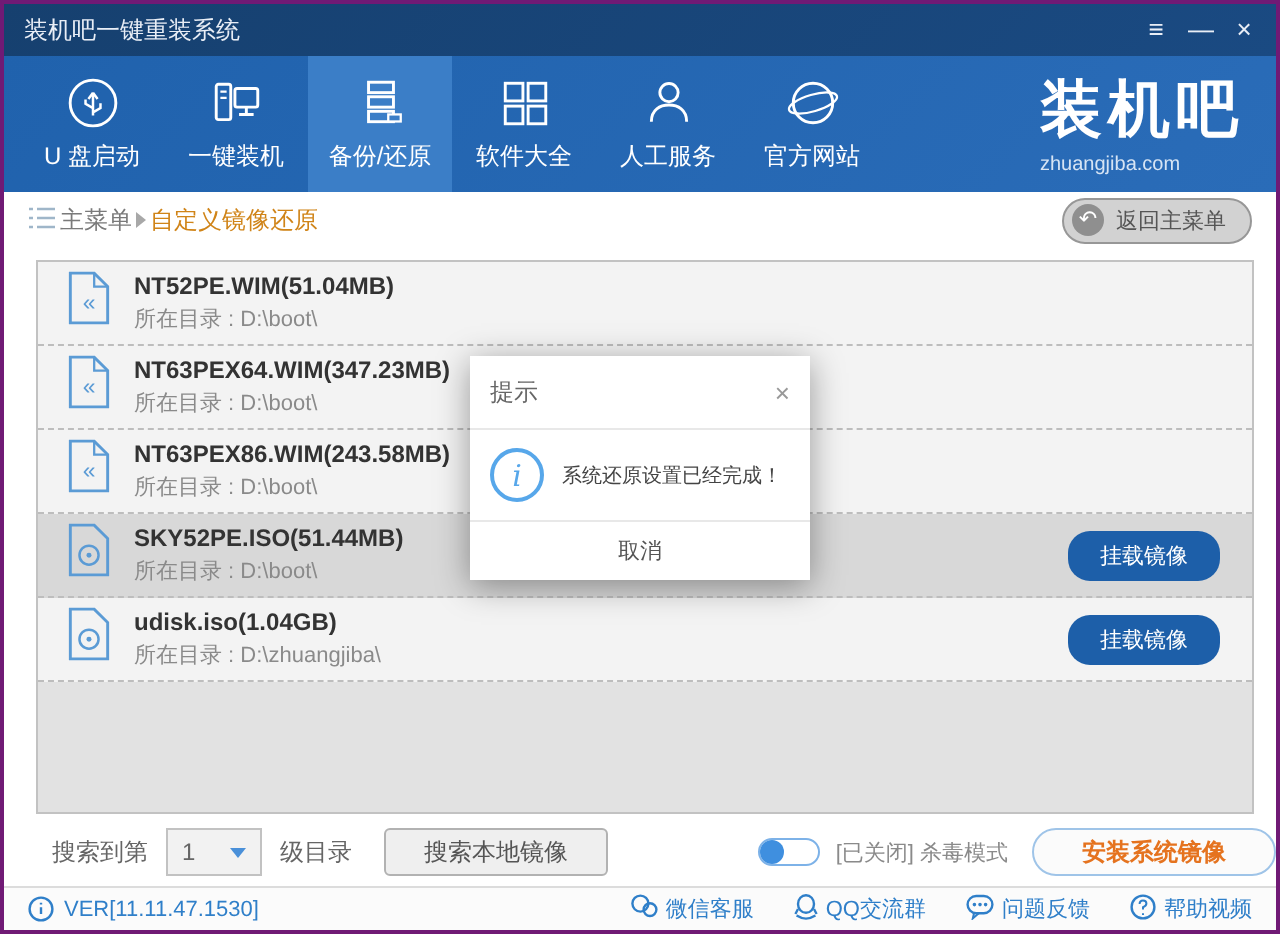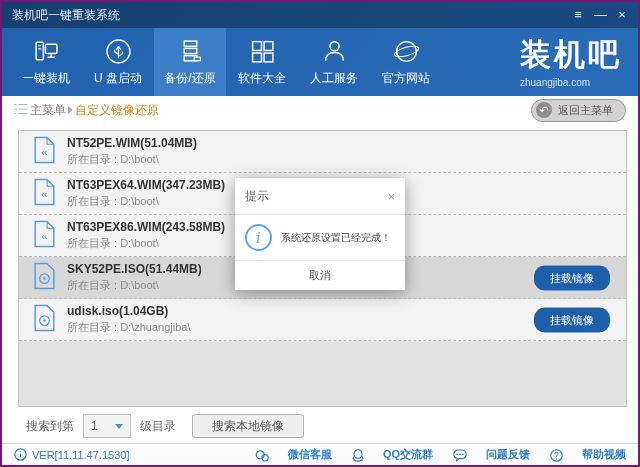--- a/index.html
+++ b/index.html
@@ -61,21 +61,21 @@
   .toggle-knob{position:absolute;left:0;top:0;width:12px;height:12px;border-radius:50%;background:#3f8fdf;}
   .av-label{font-size:11px;color:#8a8a8a;margin:0 12px 0 8px;}
   .install-btn{height:24px;border:1px solid #9fc4e8;border-radius:13px;background:#fbfbfb;color:#e5731f;
     font-size:12px;font-weight:bold;padding:0 24px;cursor:pointer;}
 
   
   .statusbar{position:absolute;left:0;right:0;bottom:0;height:22px;background:#fbfbfb;border-top:1px solid #dcdcdc;
     display:flex;align-items:center;padding:0 12px;font-size:11px;color:#2f7fc9;}
   .ver{display:flex;align-items:center;gap:5px;}
   .status-links{margin-left:auto;display:flex;gap:20px;}
-  .status-link{display:flex;align-items:flex-end;gap:19px;cursor:pointer;color:#2f7fc9;font-weight:bold;}
+  .status-link{display:flex;align-items:flex-start;gap:4px;cursor:pointer;color:#2f7fc9;}
 
   
   .dialog{position:absolute;left:233px;top:176px;width:170px;height:112px;background:#fff;
     box-shadow:0 3px 16px rgba(0,0,0,.38);z-index:10;display:flex;flex-direction:column;}
   .dialog-header{height:37px;border-bottom:1px solid #e8e8e8;display:flex;align-items:center;
     padding:0 10px;font-size:12px;color:#666;flex:0 0 auto;}
   .dialog-close{margin-left:auto;color:#999;font-size:13px;cursor:pointer;}
   .dialog-body{flex:1;display:flex;align-items:center;padding:0 10px;gap:9px;}
   .info-icon{width:27px;height:27px;border:2px solid #57a7ea;border-radius:50%;color:#57a7ea;
     display:flex;align-items:center;justify-content:center;font-size:15px;flex:0 0 auto;
@@ -100,36 +100,36 @@
       <span class="win-btn">≡</span>
       <span class="win-btn">—</span>
       <span class="win-btn">×</span>
     </div>
   </div>
 
   <div class="navbar">
     <div class="nav-item">
       <span class="nav-icon">
         <svg class="ic" width="27" height="27" viewBox="0 0 26 26">
+            <circle cx="13" cy="13" r="11"></circle>
+            <path d="M13 19 V8 M13 8 l-2.2 3.1 M13 8 l2.2 3.1 M13 15.5 l-3.6-2.1 v-2.1 M13 17.5 l3.6-2.1 v-2.3" stroke-width="1.2"></path>
+          </svg>
+      </span>
+      <span>U 盘启动</span>
+    </div>
+    <div class="nav-item">
+      <span class="nav-icon">
+        <svg class="ic" width="27" height="27" viewBox="0 0 26 26">
             <rect x="3" y="4" width="7" height="17" rx="1"></rect>
             <path d="M5 7.5 h3 M5 10.5 h3" stroke-width="1.1"></path>
             <rect x="12" y="6" width="11" height="9" rx="1"></rect>
             <path d="M17.5 15 v3 M14 18.5 h7"></path>
           </svg>
       </span>
       <span>一键装机</span>
-    </div>
-    <div class="nav-item">
-      <span class="nav-icon">
-        <svg class="ic" width="27" height="27" viewBox="0 0 26 26">
-            <circle cx="13" cy="13" r="11"></circle>
-            <path d="M13 19 V8 M13 8 l-2.2 3.1 M13 8 l2.2 3.1 M13 15.5 l-3.6-2.1 v-2.1 M13 17.5 l3.6-2.1 v-2.3" stroke-width="1.2"></path>
-          </svg>
-      </span>
-      <span>U 盘启动</span>
     </div>
     <div class="nav-item active">
       <span class="nav-icon">
         <svg class="ic" width="27" height="27" viewBox="0 0 26 26">
             <rect x="7" y="3" width="12" height="5"></rect>
             <rect x="7" y="10" width="12" height="5"></rect>
             <rect x="7" y="17" width="12" height="5"></rect>
             <rect x="16.5" y="18.5" width="6" height="3.4" fill="#3b7ec7" stroke-width="1.1"></rect>
           </svg>
       </span>
@@ -261,20 +261,27 @@
   </div>
 
   <div class="search-row">
     <span>搜索到第</span>
     <div class="level-select">
       <span>1</span>
       <span class="caret-down"></span>
     </div>
     <span>级目录</span>
     <button class="search-btn">搜索本地镜像</button>
+    <div class="right-controls">
+      <div class="toggle">
+        <span class="toggle-knob"></span>
+      </div>
+      <span class="av-label">[已关闭] 杀毒模式</span>
+      <button class="install-btn">安装系统镜像</button>
+    </div>
   </div>
 
   <div class="statusbar">
     <span class="ver">
       <svg class="sic" width="13" height="13" viewBox="0 0 13 13">
           <circle cx="6.5" cy="6.5" r="5.7"></circle>
           <path d="M6.5 5.6 v3.4 M6.5 3.4 v0.9"></path>
         </svg>
       <span>VER[11.11.47.1530]</span>
     </span>

